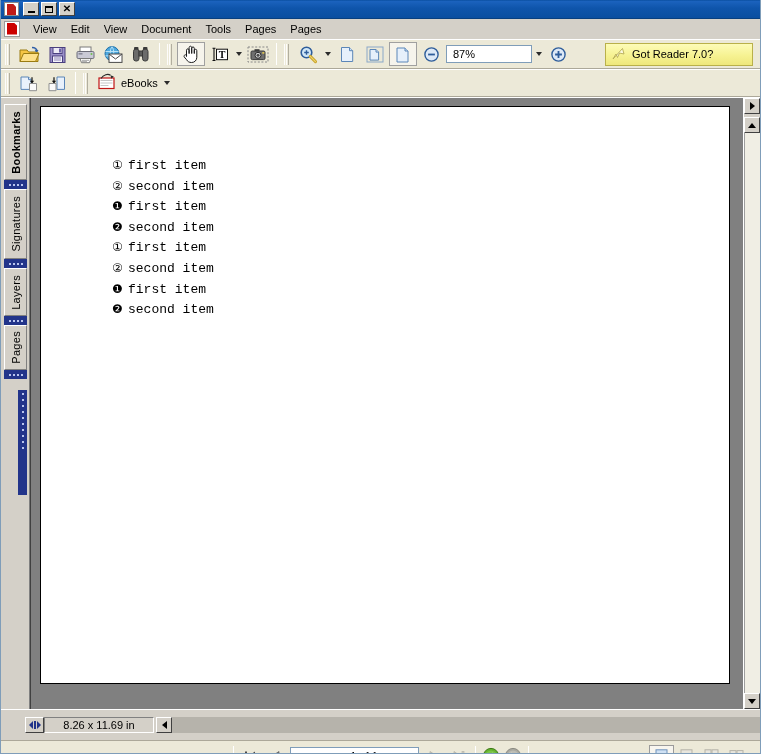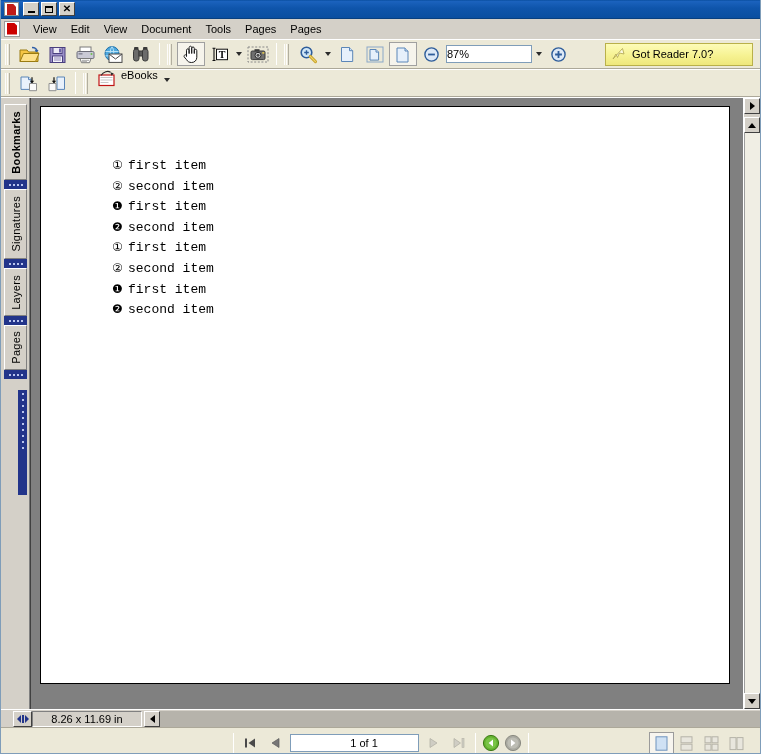--- a/index.html
+++ b/index.html
@@ -142,29 +142,29 @@
     border-left: 3.5px solid transparent;
     border-right: 3.5px solid transparent;
     border-top: 4px solid #2b2b2b;
   }
   
   .zoombox {
     width: 86px; height: 18px;
     background: #fff;
     border: 1px solid #7f9db9;
     display: flex; align-items: center;
-    padding-left: 0;
+    padding-left: 6px;
     font-size: 11px; color: #000;
     margin: 0 1px;
     flex: none;
   }
   .zoomwrap { display:flex; align-items:center; }
   
   .ebooks-btn {
-    display:flex; height:30px;
+    display:flex; align-items:center; height:30px;
     padding: 0 3px 0 2px; border:1px solid transparent;
   }
   .ebooks-label { font-size: 11px; margin: 0 4px 0 3px; }
 
   .got-reader {
     margin-left: auto;
     margin-right: 7px;
     width: 148px; height: 23px;
     background: linear-gradient(to bottom, #fdfcb8 0%, #f6f292 55%, #eee77c 100%);
     border: 1px solid #b9b04a;
@@ -293,25 +293,25 @@
   .tri.d { border-top:5px solid #000; border-left:4px solid transparent; border-right:4px solid transparent; }
   .tri.l { border-right:5px solid #000; border-top:4px solid transparent; border-bottom:4px solid transparent; }
   .sbtrack {
     flex: 1;
     background: #f0eee4;
     border-left: 1px solid #9d9d9d;
   }
 
   
   .statusbar {
-    height: 18px;
+    height: 31px;
     background: #d4d0c8;
     display: flex; align-items: center;
     border-top: 1px solid #fff;
-    padding-left: 12px;
+    padding-left: 24px;
   }
   .grip-btn {
     width: 19px; height: 16px;
     background: #d4d0c8;
     border: 1px solid;
     border-color: #fff #404040 #404040 #fff;
     display:flex; align-items:center; justify-content:center;
     gap:1px;
     flex:none;
   }

